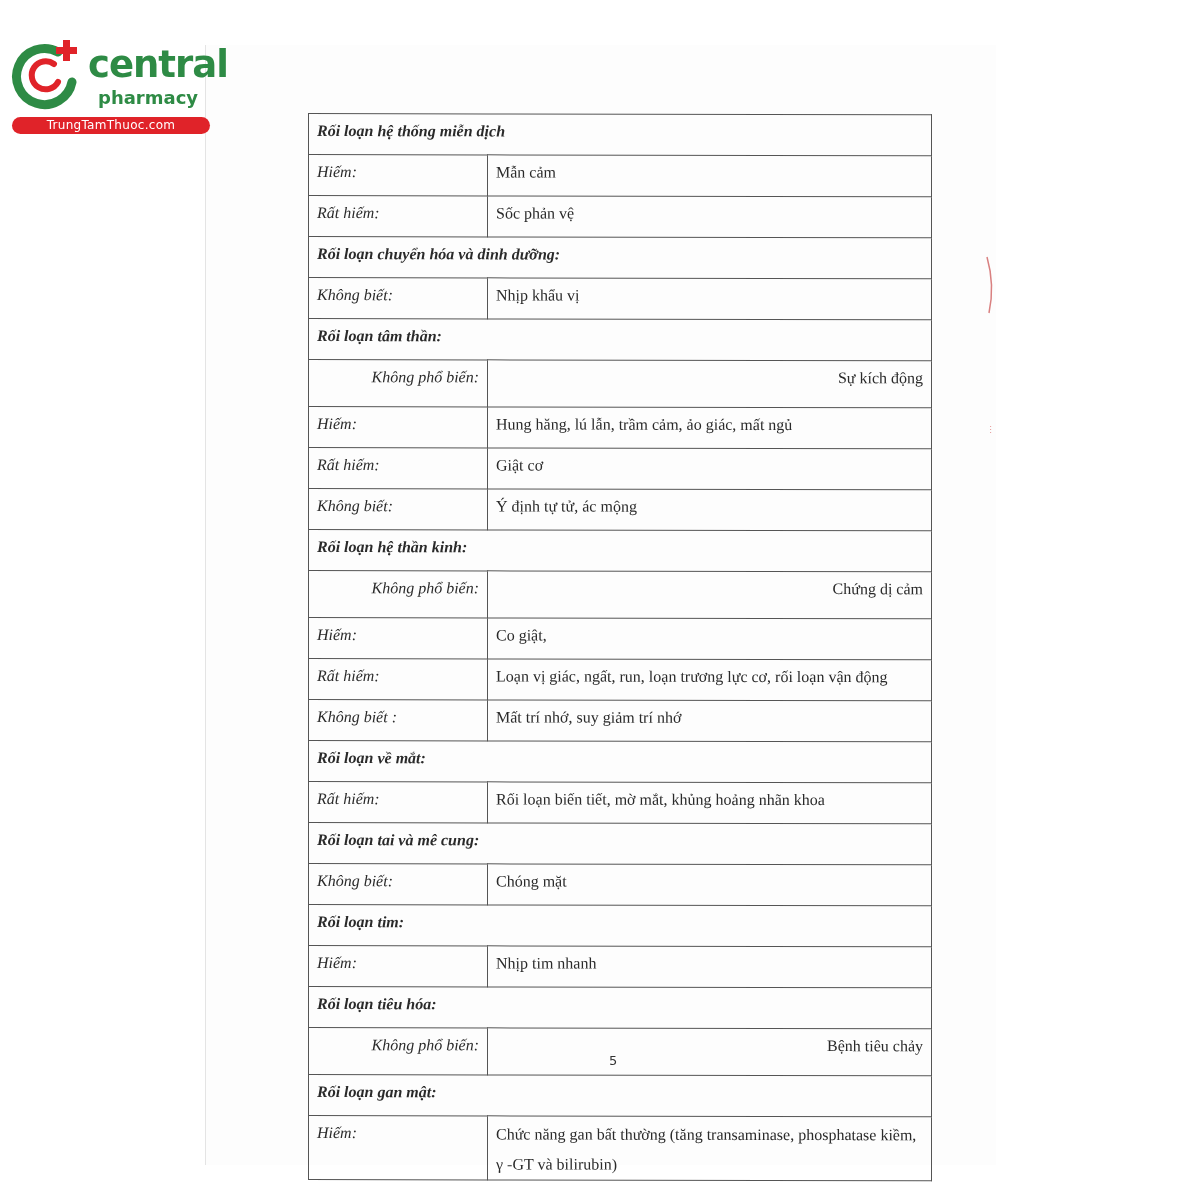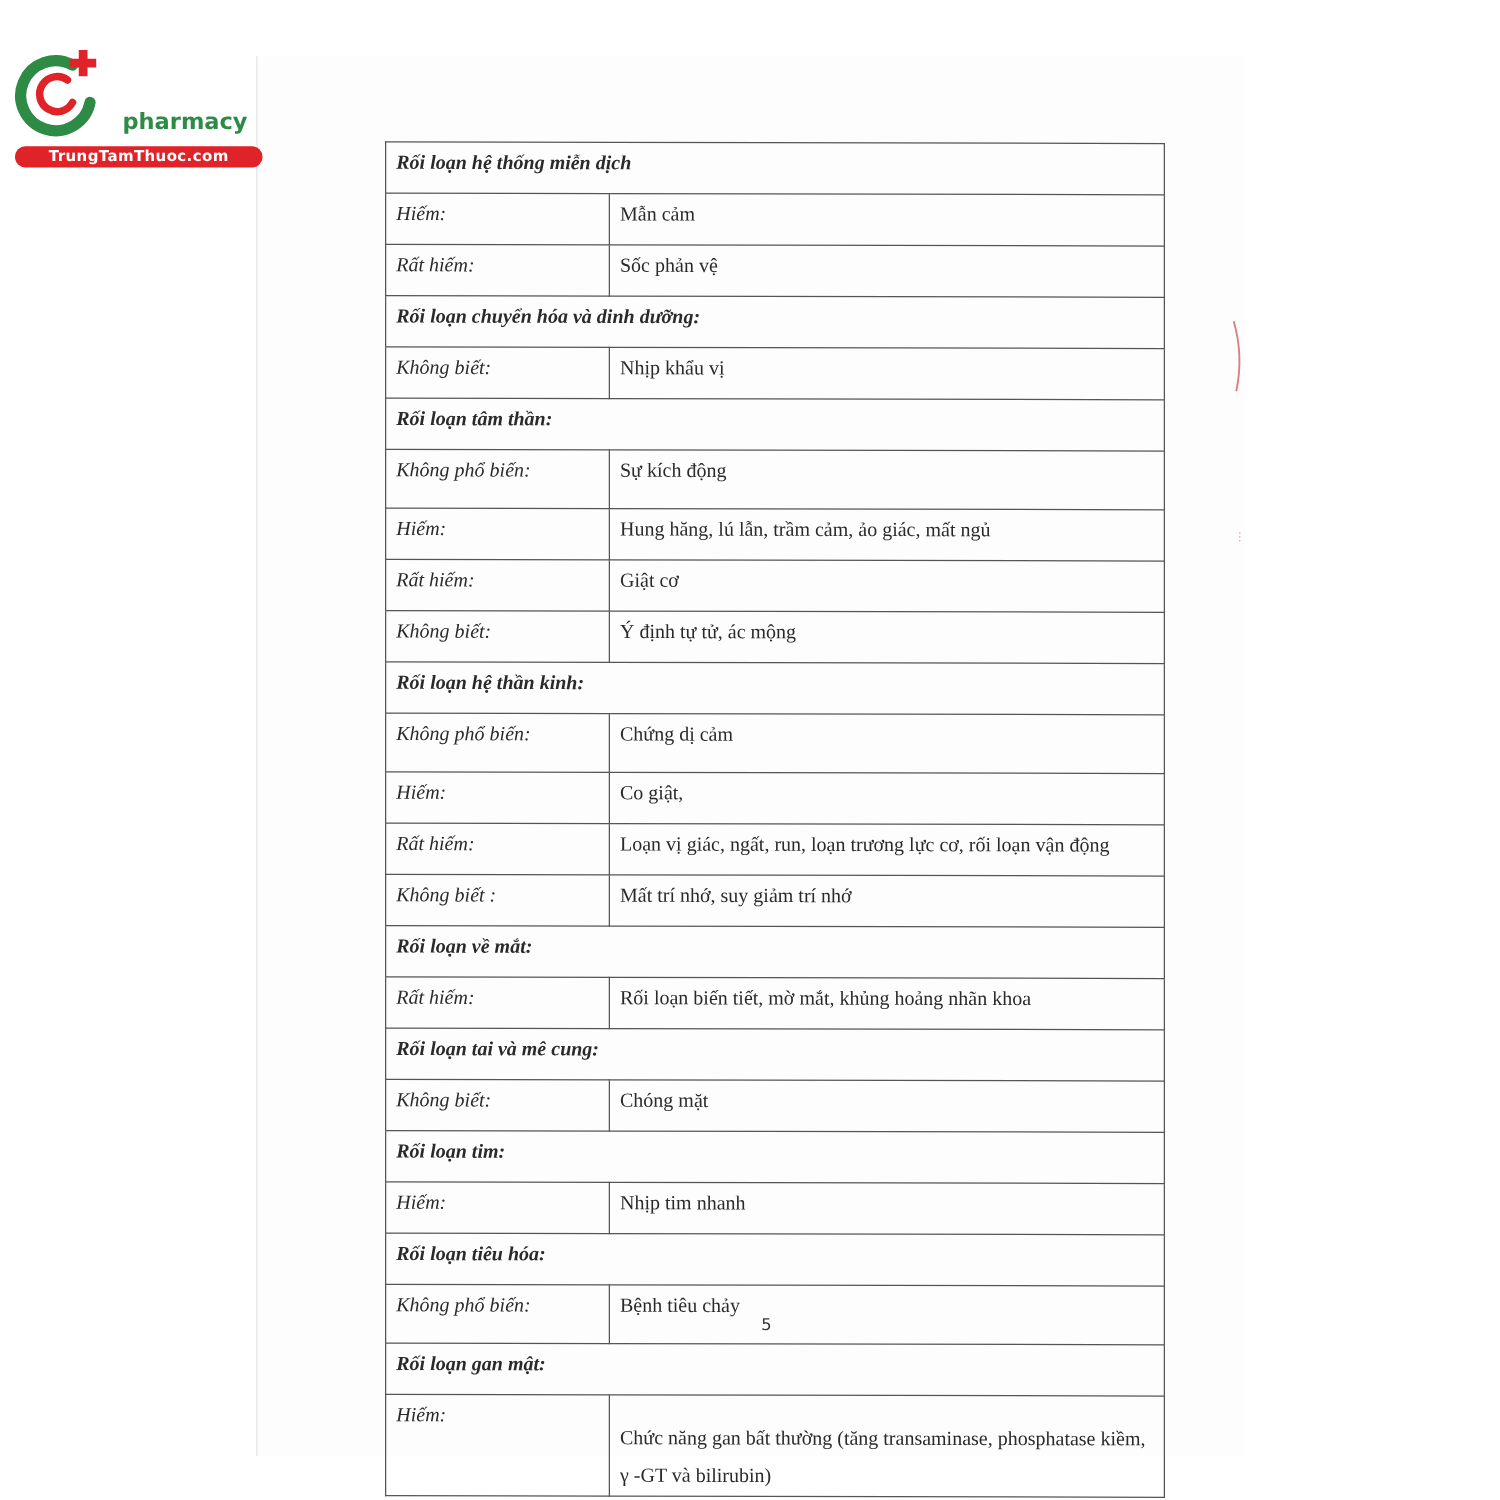--- a/index.html
+++ b/index.html
@@ -21,35 +21,35 @@
     font-size: 37px; color: #2e8b45; letter-spacing: -1px; line-height: 42px;
   }
   .logo-sub {
     position: absolute; left: 88px; top: 49px;
     font-family: "DejaVu Sans", sans-serif; font-weight: bold;
     font-size: 18px; color: #2e8b45;
   }
   .logo-banner {
     position: absolute; left: 2px; top: 79px; width: 198px; height: 17px;
     background: #e02329; border-radius: 9px;
-    color: #fff; font-family: "DejaVu Sans", sans-serif; font-weight: bold;
+    color: #fff; font-family: "DejaVu Sans", sans-serif; font-weight: normal;
     font-size: 12px; line-height: 17px; text-align: center; letter-spacing: 0.3px;
   }
   table.ae {
     position: absolute; left: 308px; top: 113px; width: 624px;
     border-collapse: collapse;
     transform: skewY(0.12deg); transform-origin: left top;
   }
   table.ae td {
     border: 1.5px solid #555; padding: 0 8px; vertical-align: top;
     font-size: 16px; color: #2a2a2a; line-height: 22px;
   }
   tr.head td { font-weight: bold; font-style: italic; height: 34px; padding-top: 6px; }
   tr.row td { height: 34px; padding-top: 6px; }
-  tr.row.tall td { height: 40px; }
+  tr.row.tall td { height: 40px; text-align: right; }
   tr.row.wrap td { height: 56px; }
   td.freq { font-style: italic; width: 162px; margin-top: 43px; }
   .pagenum {
     position: absolute; left: 609px; top: 1053px;
     font-family: "DejaVu Sans", sans-serif; font-size: 13px; color: #333;
   }
   .stamp { position: absolute; left: 985px; top: 255px; width: 12px; height: 60px; }
   .stamp-text {
     position: absolute; left: 988px; top: 425px; width: 10px;
     font-family: "DejaVu Sans", sans-serif; font-size: 9px; color: #e8a3a3;
@@ -61,20 +61,21 @@
 
 <div class="page"></div>
 
 <div class="logo">
   <svg class="logo-mark" viewBox="0 0 72 72">
     <path d="M48 14 A28 28 0 1 0 62 44" fill="none" stroke="#2e8b45" stroke-width="9" stroke-linecap="round"></path>
     <path d="M44 26 A14 14 0 1 0 48 44" fill="none" stroke="#e02329" stroke-width="6" stroke-linecap="round"></path>
     <rect x="53" y="2" width="7" height="21" fill="#e02329"></rect>
     <rect x="46" y="9" width="21" height="7" fill="#e02329"></rect>
   </svg>
+  <div class="logo-word">central</div>
   <div class="logo-sub">pharmacy</div>
   <div class="logo-banner">TrungTamThuoc.com</div>
 </div>
 
 <table class="ae">
   <tbody>
     <tr class="head">
         <td colspan="2">Rối loạn hệ thống miễn dịch</td>
       </tr>
     <tr class="row">
@@ -164,21 +165,21 @@
     <tr class="row tall">
         <td class="freq">Không phổ biến:</td>
         <td>Bệnh tiêu chảy</td>
       </tr>
 
     <tr class="head">
         <td colspan="2">Rối loạn gan mật:</td>
       </tr>
     <tr class="row wrap">
         <td class="freq">Hiếm:</td>
-        <td style="line-height:30px;padding-top:20px;">Chức năng gan bất thường (tăng transaminase, phosphatase kiềm, γ -GT và bilirubin)</td>
+        <td style="line-height:30px;padding-top:3px;">Chức năng gan bất thường (tăng transaminase, phosphatase kiềm, γ -GT và bilirubin)</td>
       </tr>
   </tbody>
 </table>
 
 <div class="pagenum">5</div>
 
 <svg class="stamp" viewBox="0 0 12 60">
   <path d="M2 2 Q10 30 4 58" fill="none" stroke="#d98080" stroke-width="1.5"></path>
 </svg>
 <div class="stamp-text">…</div>

